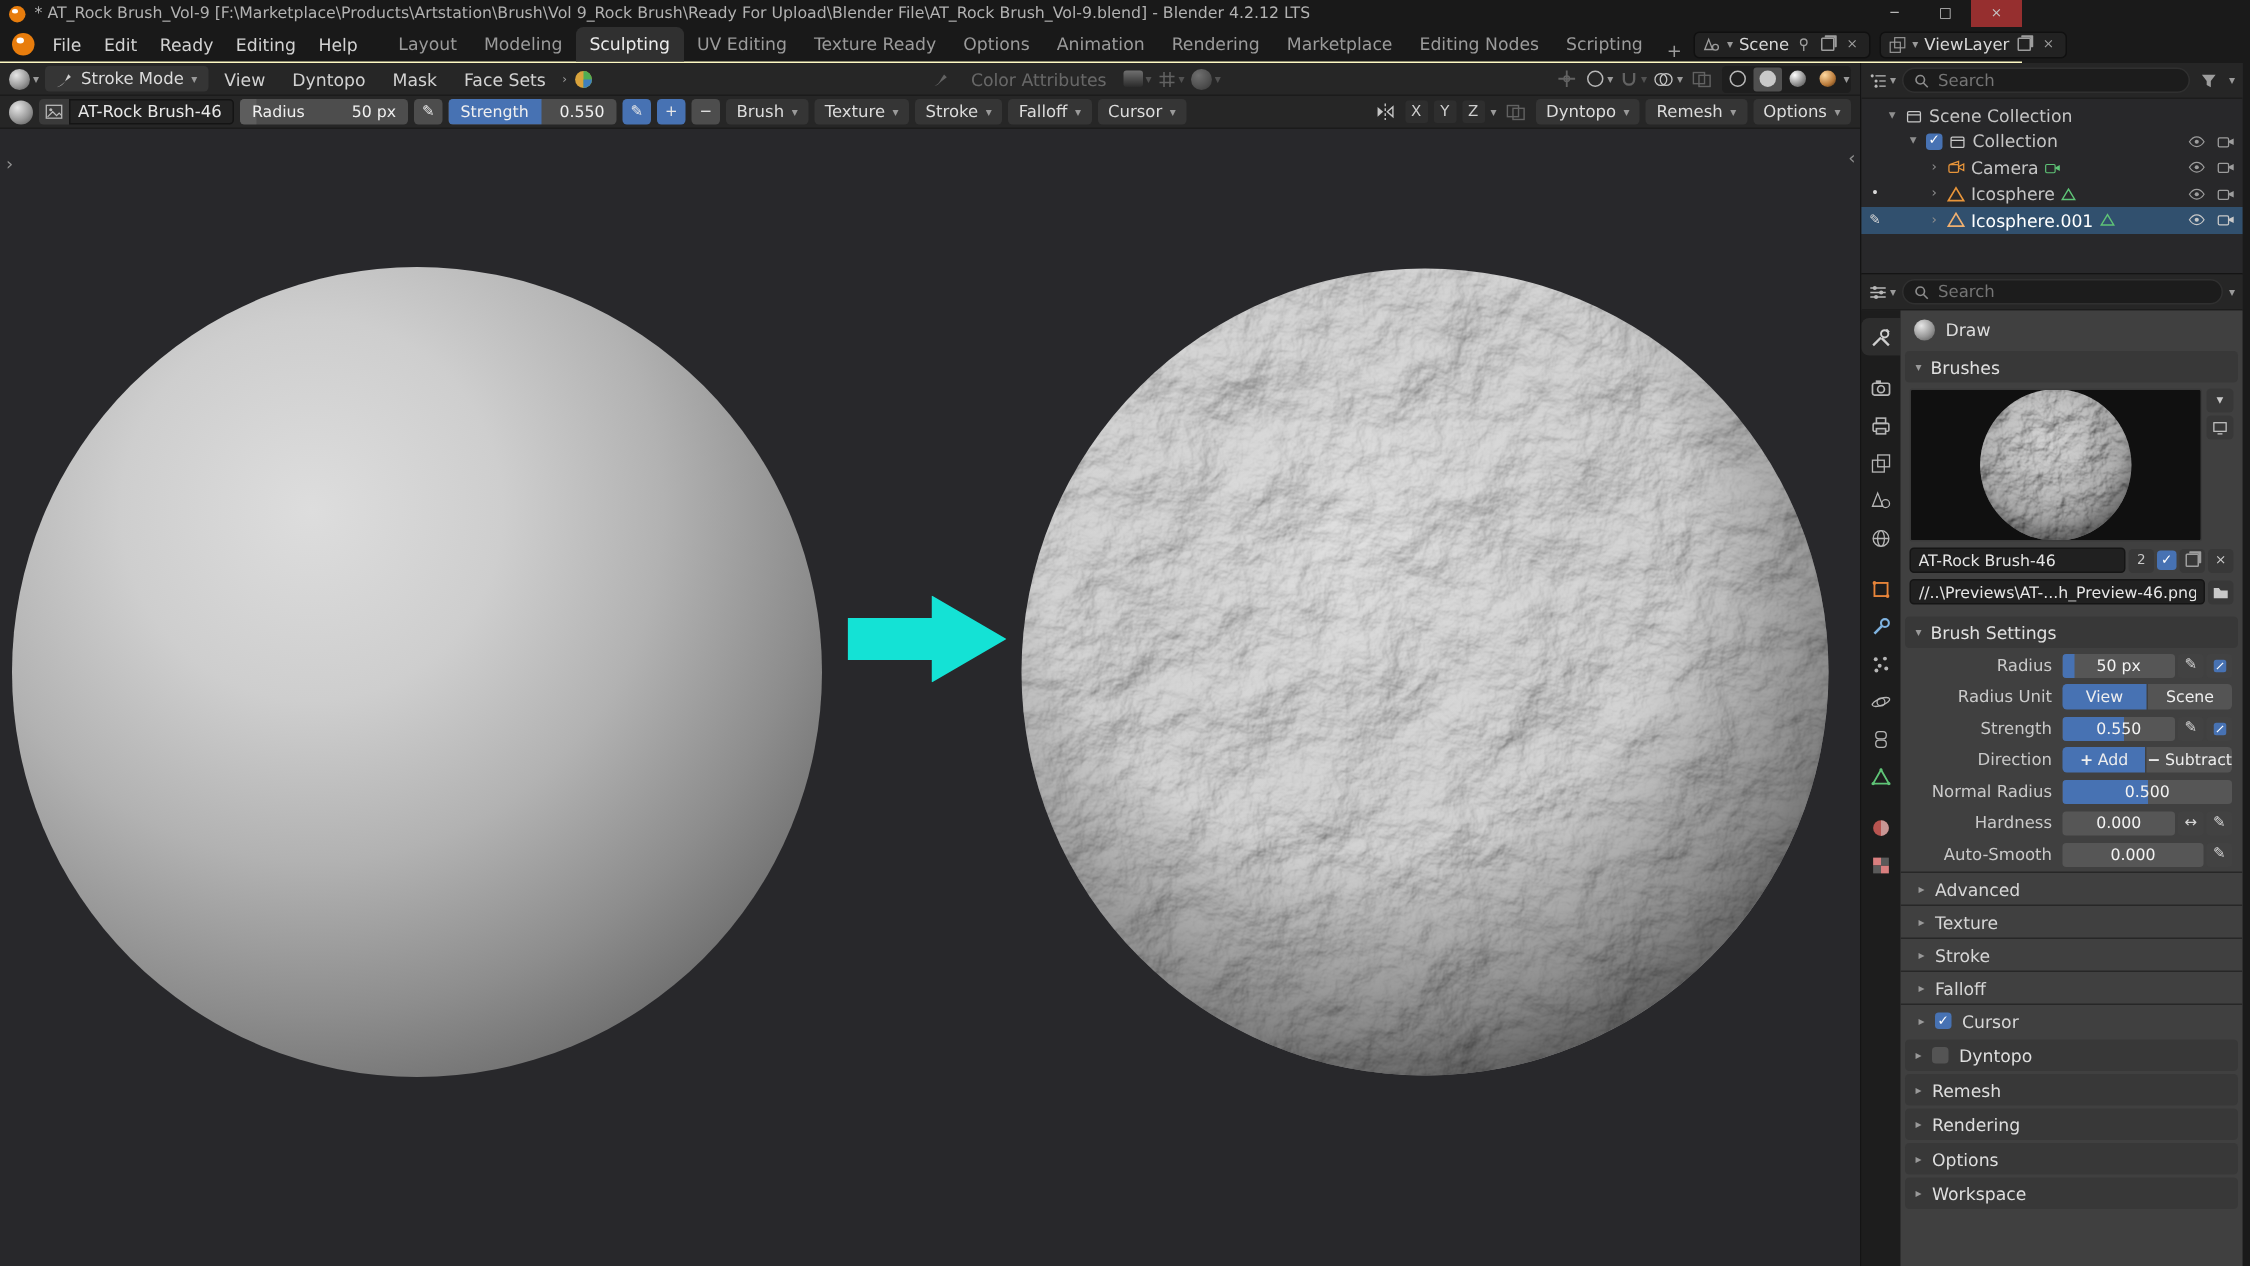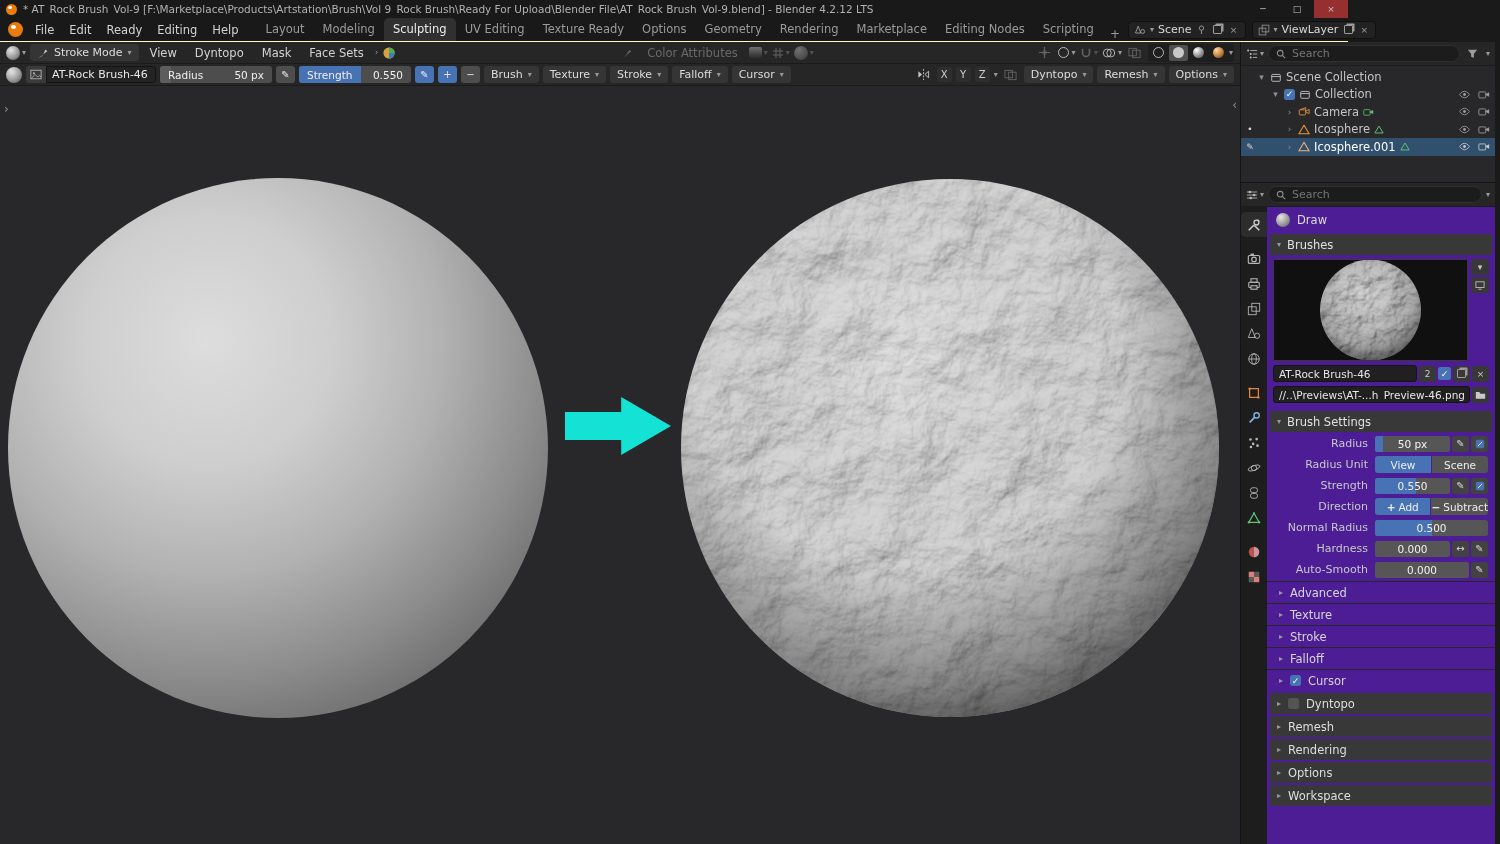--- a/index.html
+++ b/index.html
@@ -106,21 +106,21 @@
   .cb.small { width:11px; height:11px; }
 
   
   .props { flex:1; display:flex; flex-direction:column; min-height:0; border-top:1px solid #141414; }
   .p-body { flex:1; display:flex; min-height:0; }
   .tabstrip { width:26px; background:#1d1d1d; display:flex; flex-direction:column; align-items:center;
               padding-top:5px; flex:none; }
   .ptab { width:26px; height:25px; display:flex; align-items:center; justify-content:center; }
   .ptab.active { background:#2d2d2d; border-radius:5px 0 0 5px; }
   .tgap { height:9px; flex:none; }
-  .p-content { flex:1; background:#4c1d95; min-width:0; overflow:hidden; }
+  .p-content { flex:1; background:#404040; min-width:0; overflow:hidden; }
   .crumb { height:25px; display:flex; align-items:center; gap:7px; padding:0 9px; font-size:11.5px; color:#dcdcdc; }
   .panel-h { height:21px; background:#383838; border-radius:3px; margin:2px 3px 0; display:flex;
              align-items:center; gap:6px; padding:0 7px; color:#e0e0e0; font-size:11.5px; }
   .panel-body { padding:4px 6px 6px; }
   .thumb-row { display:flex; gap:3px; }
   .thumb { flex:1; height:102px; background:#151515; border:1px solid #3a3a3a; border-radius:2px; overflow:hidden; }
   .thumb-btns { width:18px; display:flex; flex-direction:column; gap:2px; }
   .mini-btn { min-width:17px; height:16px; background:#383838; border-radius:3px; display:flex;
               align-items:center; justify-content:center; font-size:9px; color:#c9c9c9; padding:0 3px; }
   .name-row { display:flex; gap:2px; margin-top:4px; align-items:center; }
@@ -171,21 +171,21 @@
     <span class="menu-text">Ready</span>
     <span class="menu-text">Editing</span>
     <span class="menu-text">Help</span>
     <div class="ws-tabs">
       <span class="ws-tab">Layout</span>
       <span class="ws-tab">Modeling</span>
       <span class="ws-tab active">Sculpting</span>
       <span class="ws-tab">UV Editing</span>
       <span class="ws-tab">Texture Ready</span>
       <span class="ws-tab">Options</span>
-      <span class="ws-tab">Geometry</span>
+      <span class="ws-tab">Animation</span>
       <span class="ws-tab">Rendering</span>
       <span class="ws-tab">Marketplace</span>
       <span class="ws-tab">Editing Nodes</span>
       <span class="ws-tab">Scripting</span>
       <span class="ws-add">+</span>
     </div>
     <div class="mb-right">
       <div class="id-field">
         <svg width="12" height="12" viewBox="0 0 16 16">
             <path d="M5.5 3 L9 12 H2 Z" fill="none" stroke="#9d9d9d" stroke-width="1.2"></path>

